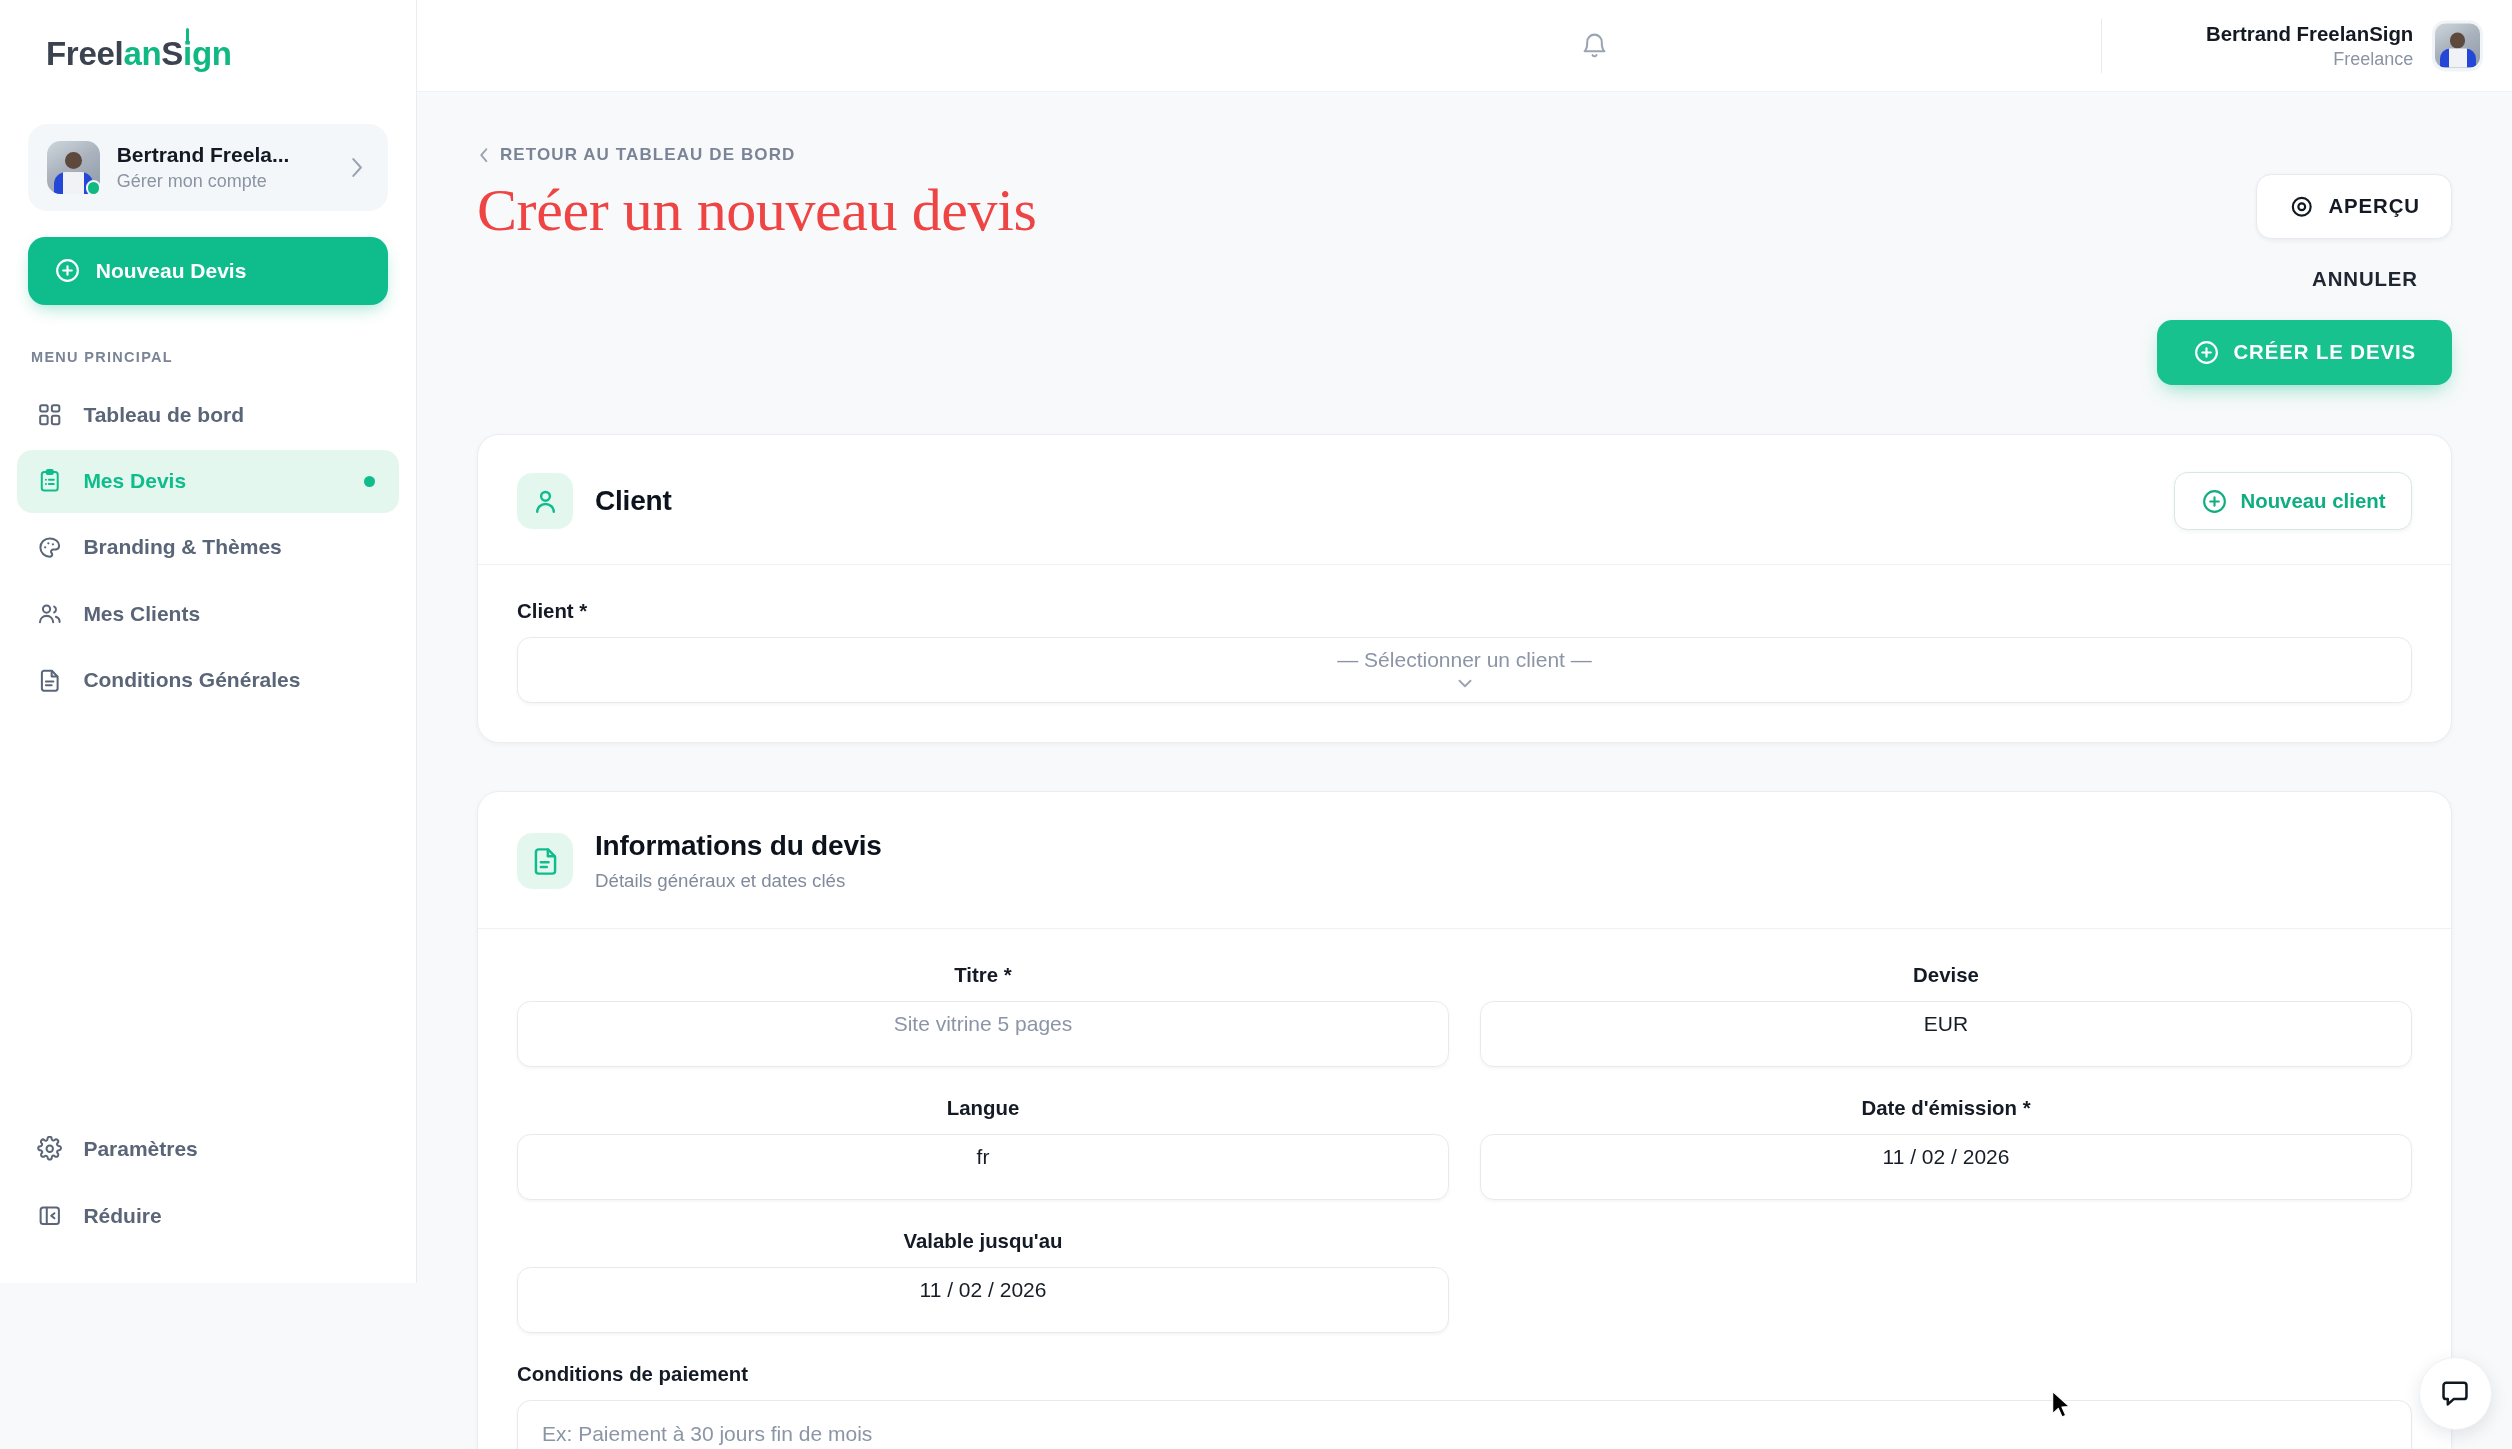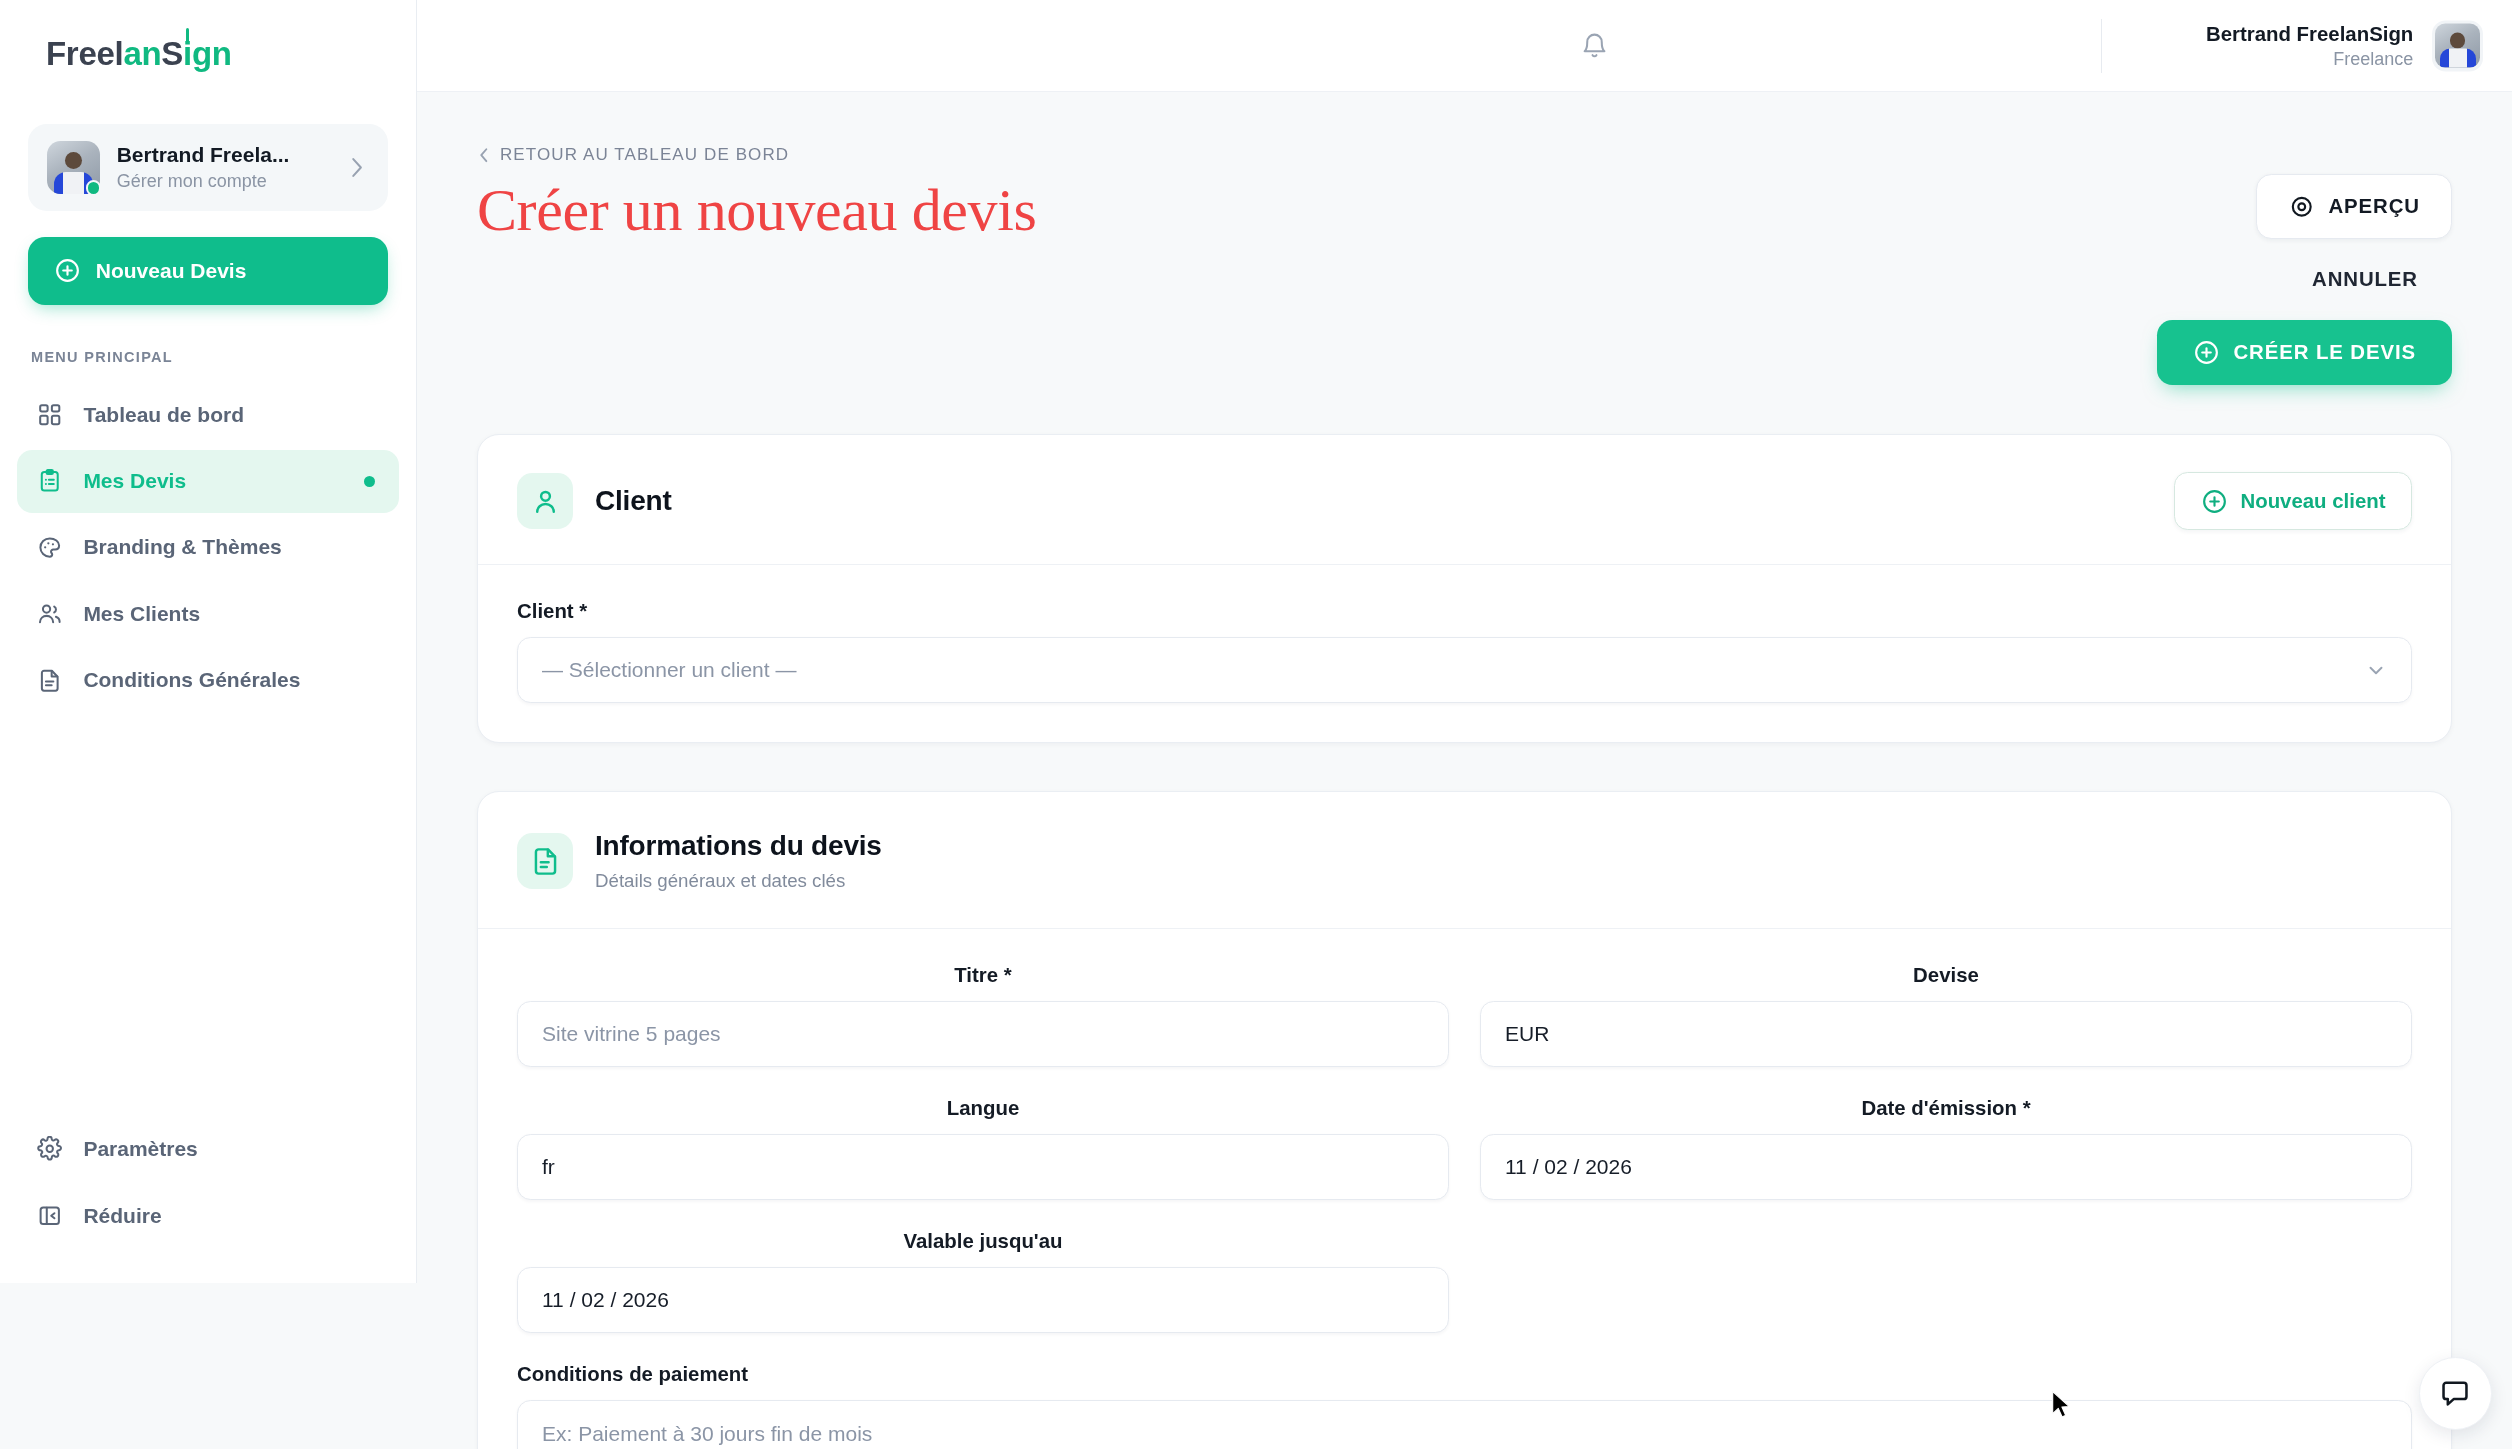--- a/index.html
+++ b/index.html
@@ -129,21 +129,21 @@
     margin-left:-18px;border-radius:10.2px 10.2px 0 0;
     background:linear-gradient(90deg,#2547d8 0%,#2547d8 24%,#f0f2f5 24%,#f0f2f5 76%,#2547d8 76%);
   }
 
   .scroller{flex:1;overflow:hidden;padding:0;}
 
   .pagehead{padding:53px 60px 0 60px;display:flex;align-items:flex-start;}
   .ph-left{flex:1;min-width:0;}
   .backlink{
     display:flex;align-items:flex-end;gap:9.4px;
-    font-size:17px;font-weight:400;letter-spacing:1.1px;color:#7b8496;
+    font-size:17px;font-weight:700;letter-spacing:1.1px;color:#7b8496;
     text-transform:uppercase;cursor:pointer;margin-bottom:13.6px;
   }
   .backlink .chev{font-size:20.4px;line-height:1;color:#98a2b1;}
   .pagetitle{
     font-family:"Liberation Serif","DejaVu Serif",serif;
     font-size:60px;font-weight:400;color:#ef4444;line-height:1.05;letter-spacing:-0.4px;
   }
   .pagesub{font-size:21px;color:#7e889a;margin-top:14.5px;line-height:1.35;}
 
   .ph-actions{display:flex;align-items:flex-end;gap:8px;padding-top:29px;flex-direction:column;}
@@ -193,21 +193,21 @@
   .card-body{padding:34px 39px 39px 39px;}
 
   .field{margin-bottom:29px;}
   .field:last-child{margin-bottom:0;}
   .flabel{display:block;font-size:20.4px;font-weight:700;color:#141b25;margin-bottom:13.6px;line-height:1.2;}
   .ctrl{
     width:100%;height:66px;border:0.9px solid #e6eaf0;border-radius:13.6px;background:#fff;
     font-size:21px;color:#161d28;padding:10px 24px;
     font-family:"Liberation Sans",sans-serif;outline:none;
     box-shadow:0 1.7px 3.4px rgba(22,34,57,.04);
-    display:flex;align-items:center;
+    display:flex;align-items:center;flex-direction:column;
   }
   .ctrl.placeholder{color:#8b95a6;}
   .ctrl.select{justify-content:space-between;cursor:pointer;}
   .ctrl.select .chev{color:#9aa4b3;display:flex;}
   .grid2{display:grid;grid-template-columns:1fr 1fr;gap:16px 31px;text-align:center;}
   .ta{
     width:100%;height:111px;border:0.9px solid #e6eaf0;border-radius:13.6px;background:#fff;
     font-size:21px;color:#8b95a6;padding:18.7px 24px;line-height:1.35;
     box-shadow:0 1.7px 3.4px rgba(22,34,57,.04);position:relative;
   }

